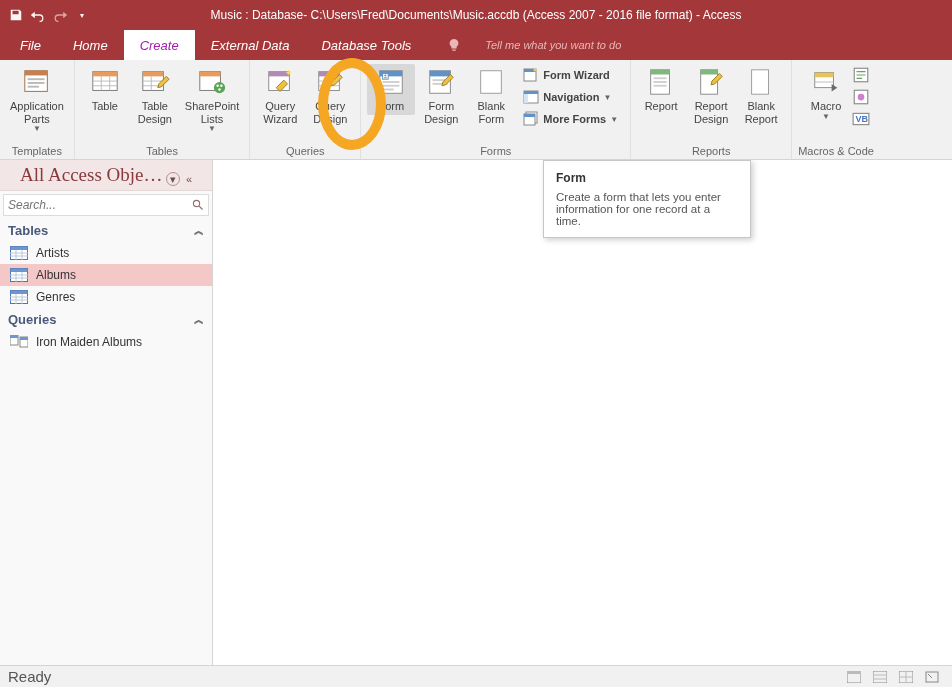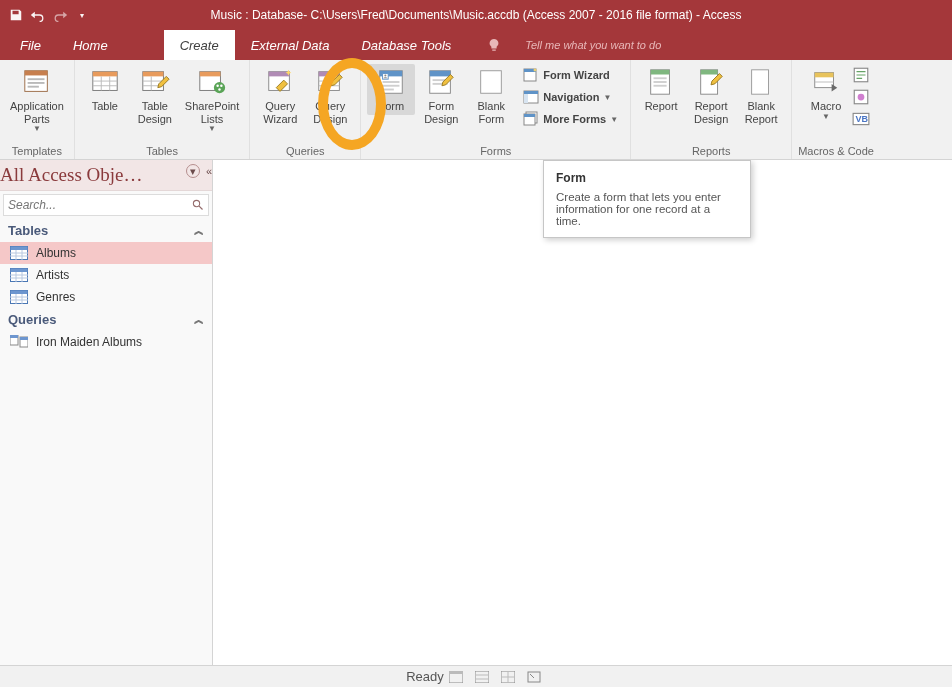--- a/index.html
+++ b/index.html
@@ -37,21 +37,21 @@
       font-style: italic;
     }
     .mtab {
       color: #fff;
       font-size: 13px;
       padding: 0 16px;
       display: flex;
       align-items: center;
       cursor: pointer;
     }
-    .mtab.active { background: #fff; color: #404040; margin-left: 40px; }
+    .mtab.active { background: #fff; color: #a21caf; }
     .tellme { color: #e8b7b8; display: flex; align-items: center; gap: 24px; padding-left: 20px; font-size: 11px; }
     .bulb { width: 14px; height: 14px; color:#e8b7b8; }
 
     .ribbon {
       background: #f1f1f1;
       height: 100px;
       display: flex;
       border-bottom: 1px solid #d4d4d4;
       position: relative;
     }
@@ -88,42 +88,42 @@
       top: -2px;
       left: 318px;
       pointer-events: none;
       z-index: 50;
     }
     .form-pressed { background: #d8d8d8; }
 
     .body { flex: 1; display: flex; position: relative; overflow: hidden; }
     .navpane { width: 213px; background: #f9f9f9; border-right: 1px solid #d4d4d4; display: flex; flex-direction: column; }
     .nav-header {
-      background: #f2e6e6; display:flex; align-items:flex-start; justify-content:space-between;
-      padding: 4px 0; border-bottom: 1px solid #e4d7d7;
+      background: #f2e6e6; display:flex; align-items:flex-end; justify-content:space-between;
+      padding: 4px 20px; border-bottom: 1px solid #e4d7d7;
     }
     .nav-title { color: #8a3a3c; font-size: 19px; font-family: "Segoe UI Light", "Segoe UI"; white-space:nowrap; overflow:hidden; text-overflow:ellipsis; flex:1; }
     .nav-h-icons { display:flex; gap:6px; align-items:center; color:#6b4b4b; }
     .searchbox { display:flex; align-items:center; border:1px solid #dcdcdc; margin:3px; padding:10px 4px; height:20px; background:#fff;}
     .searchbox input { border:0; outline:0; flex:1; font-size:12px; font-style:italic; color:#888; background:transparent; }
     .nav-section { font-size:13px; color:#4a5a7a; padding:4px 8px; display:flex; align-items:center; justify-content:space-between; font-weight:bold;}
     .nav-item { display:flex; align-items:center; gap:8px; padding:4px 8px 4px 10px; font-size:12px; color:#333; cursor:pointer;}
     .nav-item.selected { background:#f5c8c8; }
     .nav-item .nicon { width:18px; height:14px; }
 
     .content { flex:1; background:#fff; position:relative; }
 
     .tooltip {
       position:absolute; top: 0px; left: 330px; width:208px;
       background:#fff; border:1px solid #c6c6c6; box-shadow: 2px 2px 6px rgba(0,0,0,.2);
       padding:10px 12px; font-size:11.5px; color:#555; z-index:40;
     }
     .tooltip-title { font-weight:bold; color:#333; margin-bottom:6px; font-size:12px;}
 
-    .statusbar { height:22px; background:#f1f1f1; border-top:1px solid #d4d4d4; display:flex; align-items:center; padding:0 8px; font-size:13px; color:#555; justify-content:center;}
+    .statusbar { height:22px; background:#f1f1f1; border-top:1px solid #d4d4d4; display:flex; align-items:center; padding:0 8px; font-size:15px; color:#555; justify-content:space-between;}
     .viewbtns { display:flex; gap:2px; }
     .viewbtn { width:24px; height:18px; display:flex; align-items:center; justify-content:center; }
 
     svg { display:block; }
   </style>
 </head>
 <body>
 
 <div class="titlebar">
   <div class="qat">
@@ -429,39 +429,39 @@
             <circle cx="6" cy="6" r="4.2" fill="none" stroke="currentColor" stroke-width="1.4"></circle>
             <path stroke="currentColor" stroke-width="1.6" d="M9.5 9.5 14 14"></path>
           </svg>
       </span>
     </div>
 
     <div class="nav-section">
       <span>Tables</span>
       <span style="font-size:10px;color:#777">︽</span>
     </div>
+    <div class="nav-item">
+      <span class="nicon">
+          <svg width="18" height="14" viewBox="0 0 18 14">
+            <rect x="0.5" y="0.5" width="17" height="13" fill="#fff" stroke="#4a77b4"></rect>
+            <rect x="0.5" y="0.5" width="17" height="3.5" fill="#6d96cf"></rect>
+            <path stroke="#b8c8e0" d="M0 7h18M0 10h18M6 4v10M12 4v10"></path>
+          </svg>
+        </span>
+      <span>Artists</span>
+    </div>
     <div class="nav-item selected">
       <span class="nicon">
           <svg width="18" height="14" viewBox="0 0 18 14">
             <rect x="0.5" y="0.5" width="17" height="13" fill="#fff" stroke="#4a77b4"></rect>
             <rect x="0.5" y="0.5" width="17" height="3.5" fill="#6d96cf"></rect>
             <path stroke="#b8c8e0" d="M0 7h18M0 10h18M6 4v10M12 4v10"></path>
           </svg>
         </span>
       <span>Albums</span>
-    </div>
-    <div class="nav-item">
-      <span class="nicon">
-          <svg width="18" height="14" viewBox="0 0 18 14">
-            <rect x="0.5" y="0.5" width="17" height="13" fill="#fff" stroke="#4a77b4"></rect>
-            <rect x="0.5" y="0.5" width="17" height="3.5" fill="#6d96cf"></rect>
-            <path stroke="#b8c8e0" d="M0 7h18M0 10h18M6 4v10M12 4v10"></path>
-          </svg>
-        </span>
-      <span>Artists</span>
     </div>
     <div class="nav-item">
       <span class="nicon">
           <svg width="18" height="14" viewBox="0 0 18 14">
             <rect x="0.5" y="0.5" width="17" height="13" fill="#fff" stroke="#4a77b4"></rect>
             <rect x="0.5" y="0.5" width="17" height="3.5" fill="#6d96cf"></rect>
             <path stroke="#b8c8e0" d="M0 7h18M0 10h18M6 4v10M12 4v10"></path>
           </svg>
         </span>
       <span>Genres</span>

